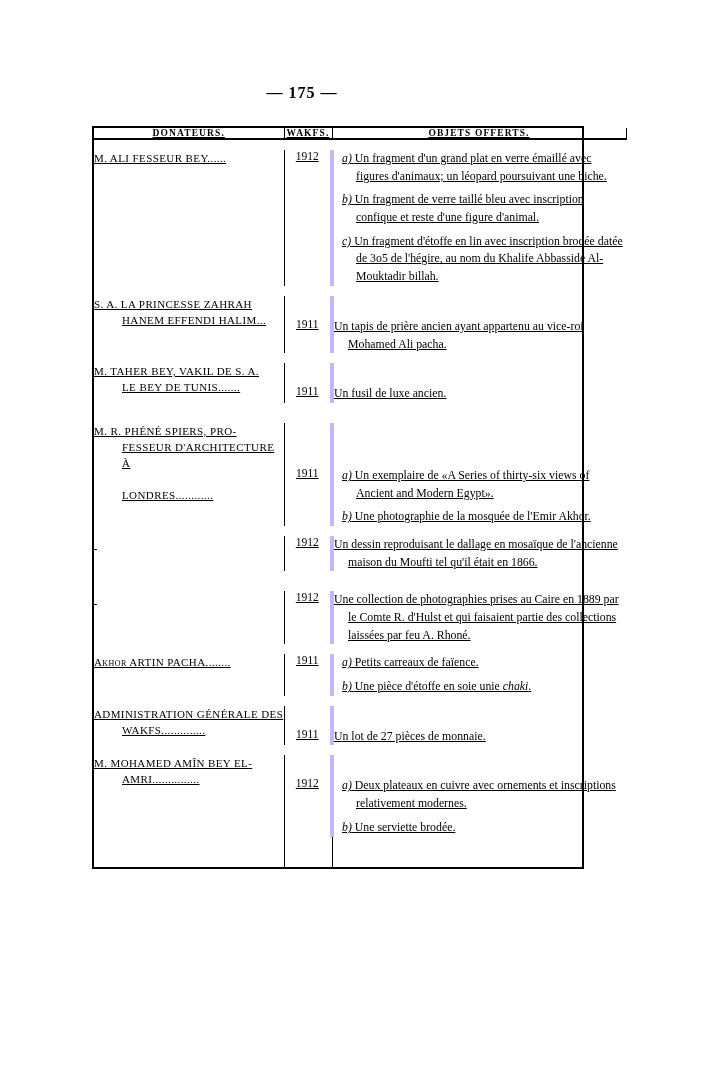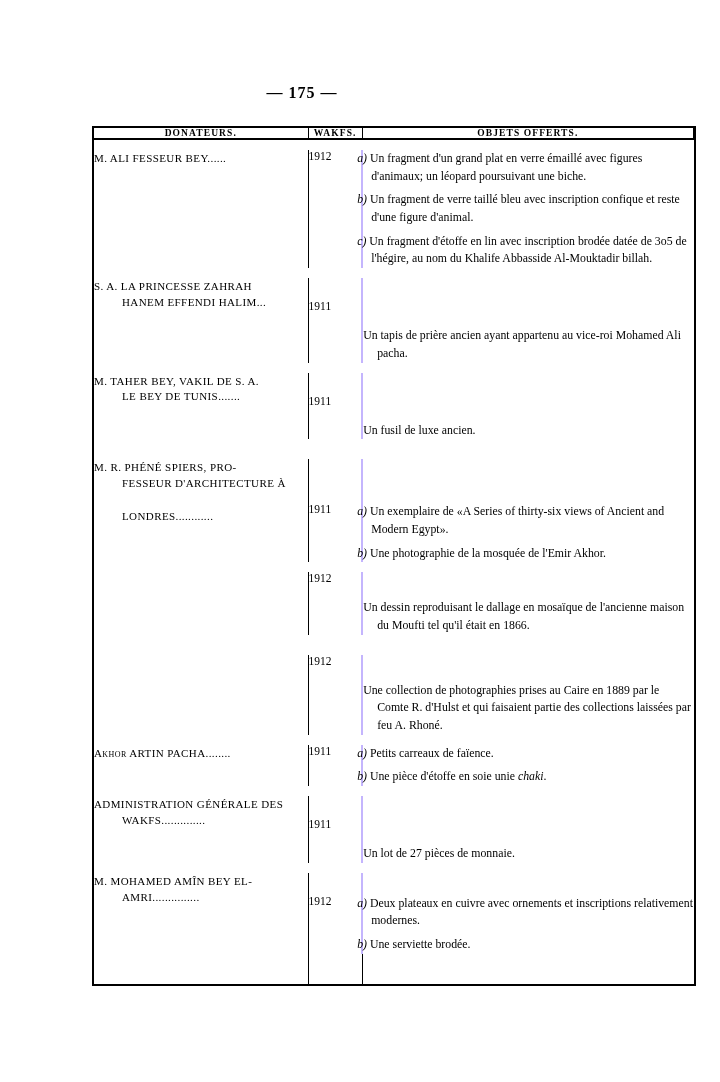--- a/index.html
+++ b/index.html
@@ -28,23 +28,24 @@
     width: 604px;
     text-align: center;
     font-size: 16px;
     font-weight: bold;
     letter-spacing: 1px;
   }
   .table-wrap {
     position: absolute;
     left: 92px;
     top: 126px;
-    width: 604px;
+    width: 492px;
     border: 2px solid #000;
     box-sizing: border-box;
+    text-decoration: underline;
   }
   table.reg {
     width: 100%;
     border-collapse: collapse;
     table-layout: fixed;
   }
   table.reg td, table.reg th {
     vertical-align: top;
     padding: 0;
   }
@@ -63,49 +64,48 @@
   .vline-left { border-right: 1px solid #000; }
 
   td.donor {
     font-size: 11.5px;
     padding: 6px 8px 6px 14px;
     line-height: 1.45;
     border-right: 1px solid #000;
   }
   td.date {
     font-size: 11.5px;
-    text-align: left;
+    text-align: center;
     padding: 6px 2px;
-    border-right: 2px solid #c4b5fd;
+    border-right: 4px solid #c4b5fd;
     white-space: nowrap;
   }
   td.obj {
     font-size: 11.8px;
     padding: 6px 10px 6px 10px;
     line-height: 1.5;
   }
   .sc {
     font-variant: small-caps;
     font-size: 11px;
     letter-spacing: 0.4px;
   }
   .indent { padding-left: 28px; display: block; }
   .item {
     display: block;
     margin-bottom: 6px;
     text-indent: -14px;
-    padding-left: 8px;
+    padding-left: 22px;
   }
   .item:last-child { margin-bottom: 0; }
   .lbl { font-style: italic; }
   .plain {
     display: block;
     text-indent: -14px;
     padding-left: 14px;
-    margin-top: 27px;
   }
   .ital { font-style: italic; }
   .spacer-row td { height: 10px; border: none; }
   .nb { border-right: 1px solid #000; }
   .bottom-pad td { height: 30px; border-right: 1px solid #000; }
   .bottom-pad td.last { border-right: none; }
 </style>
 </head>
 <body>
 

